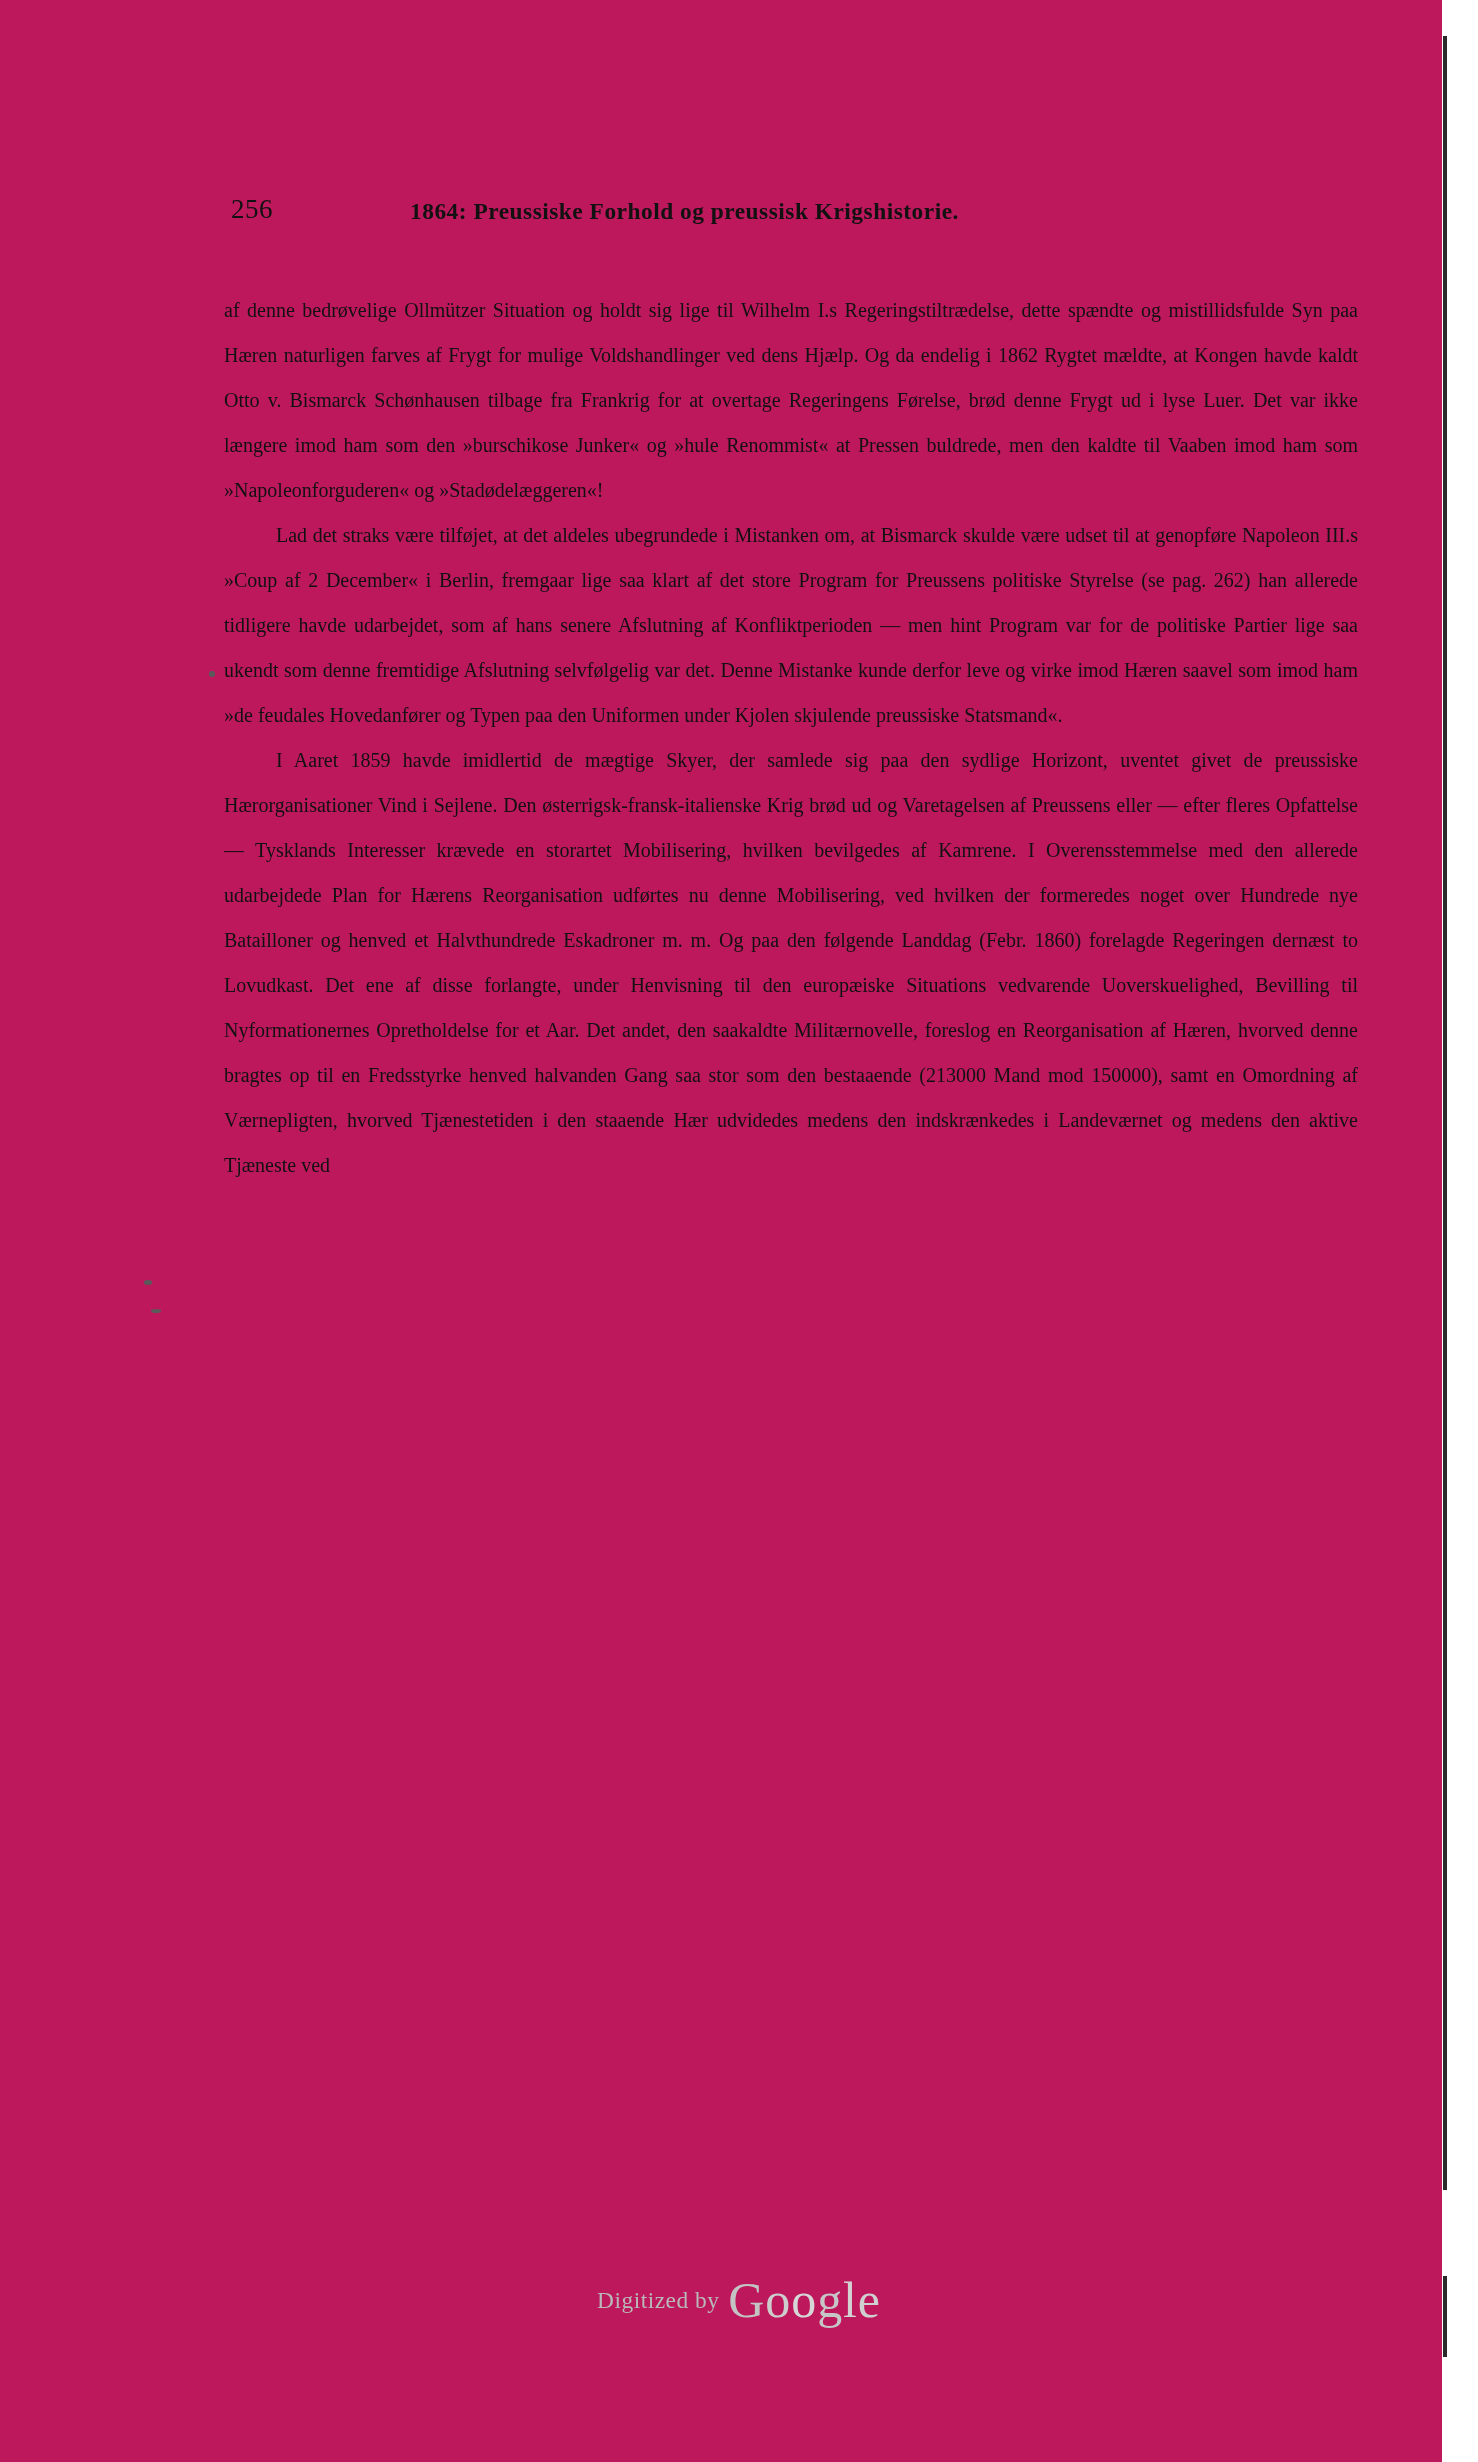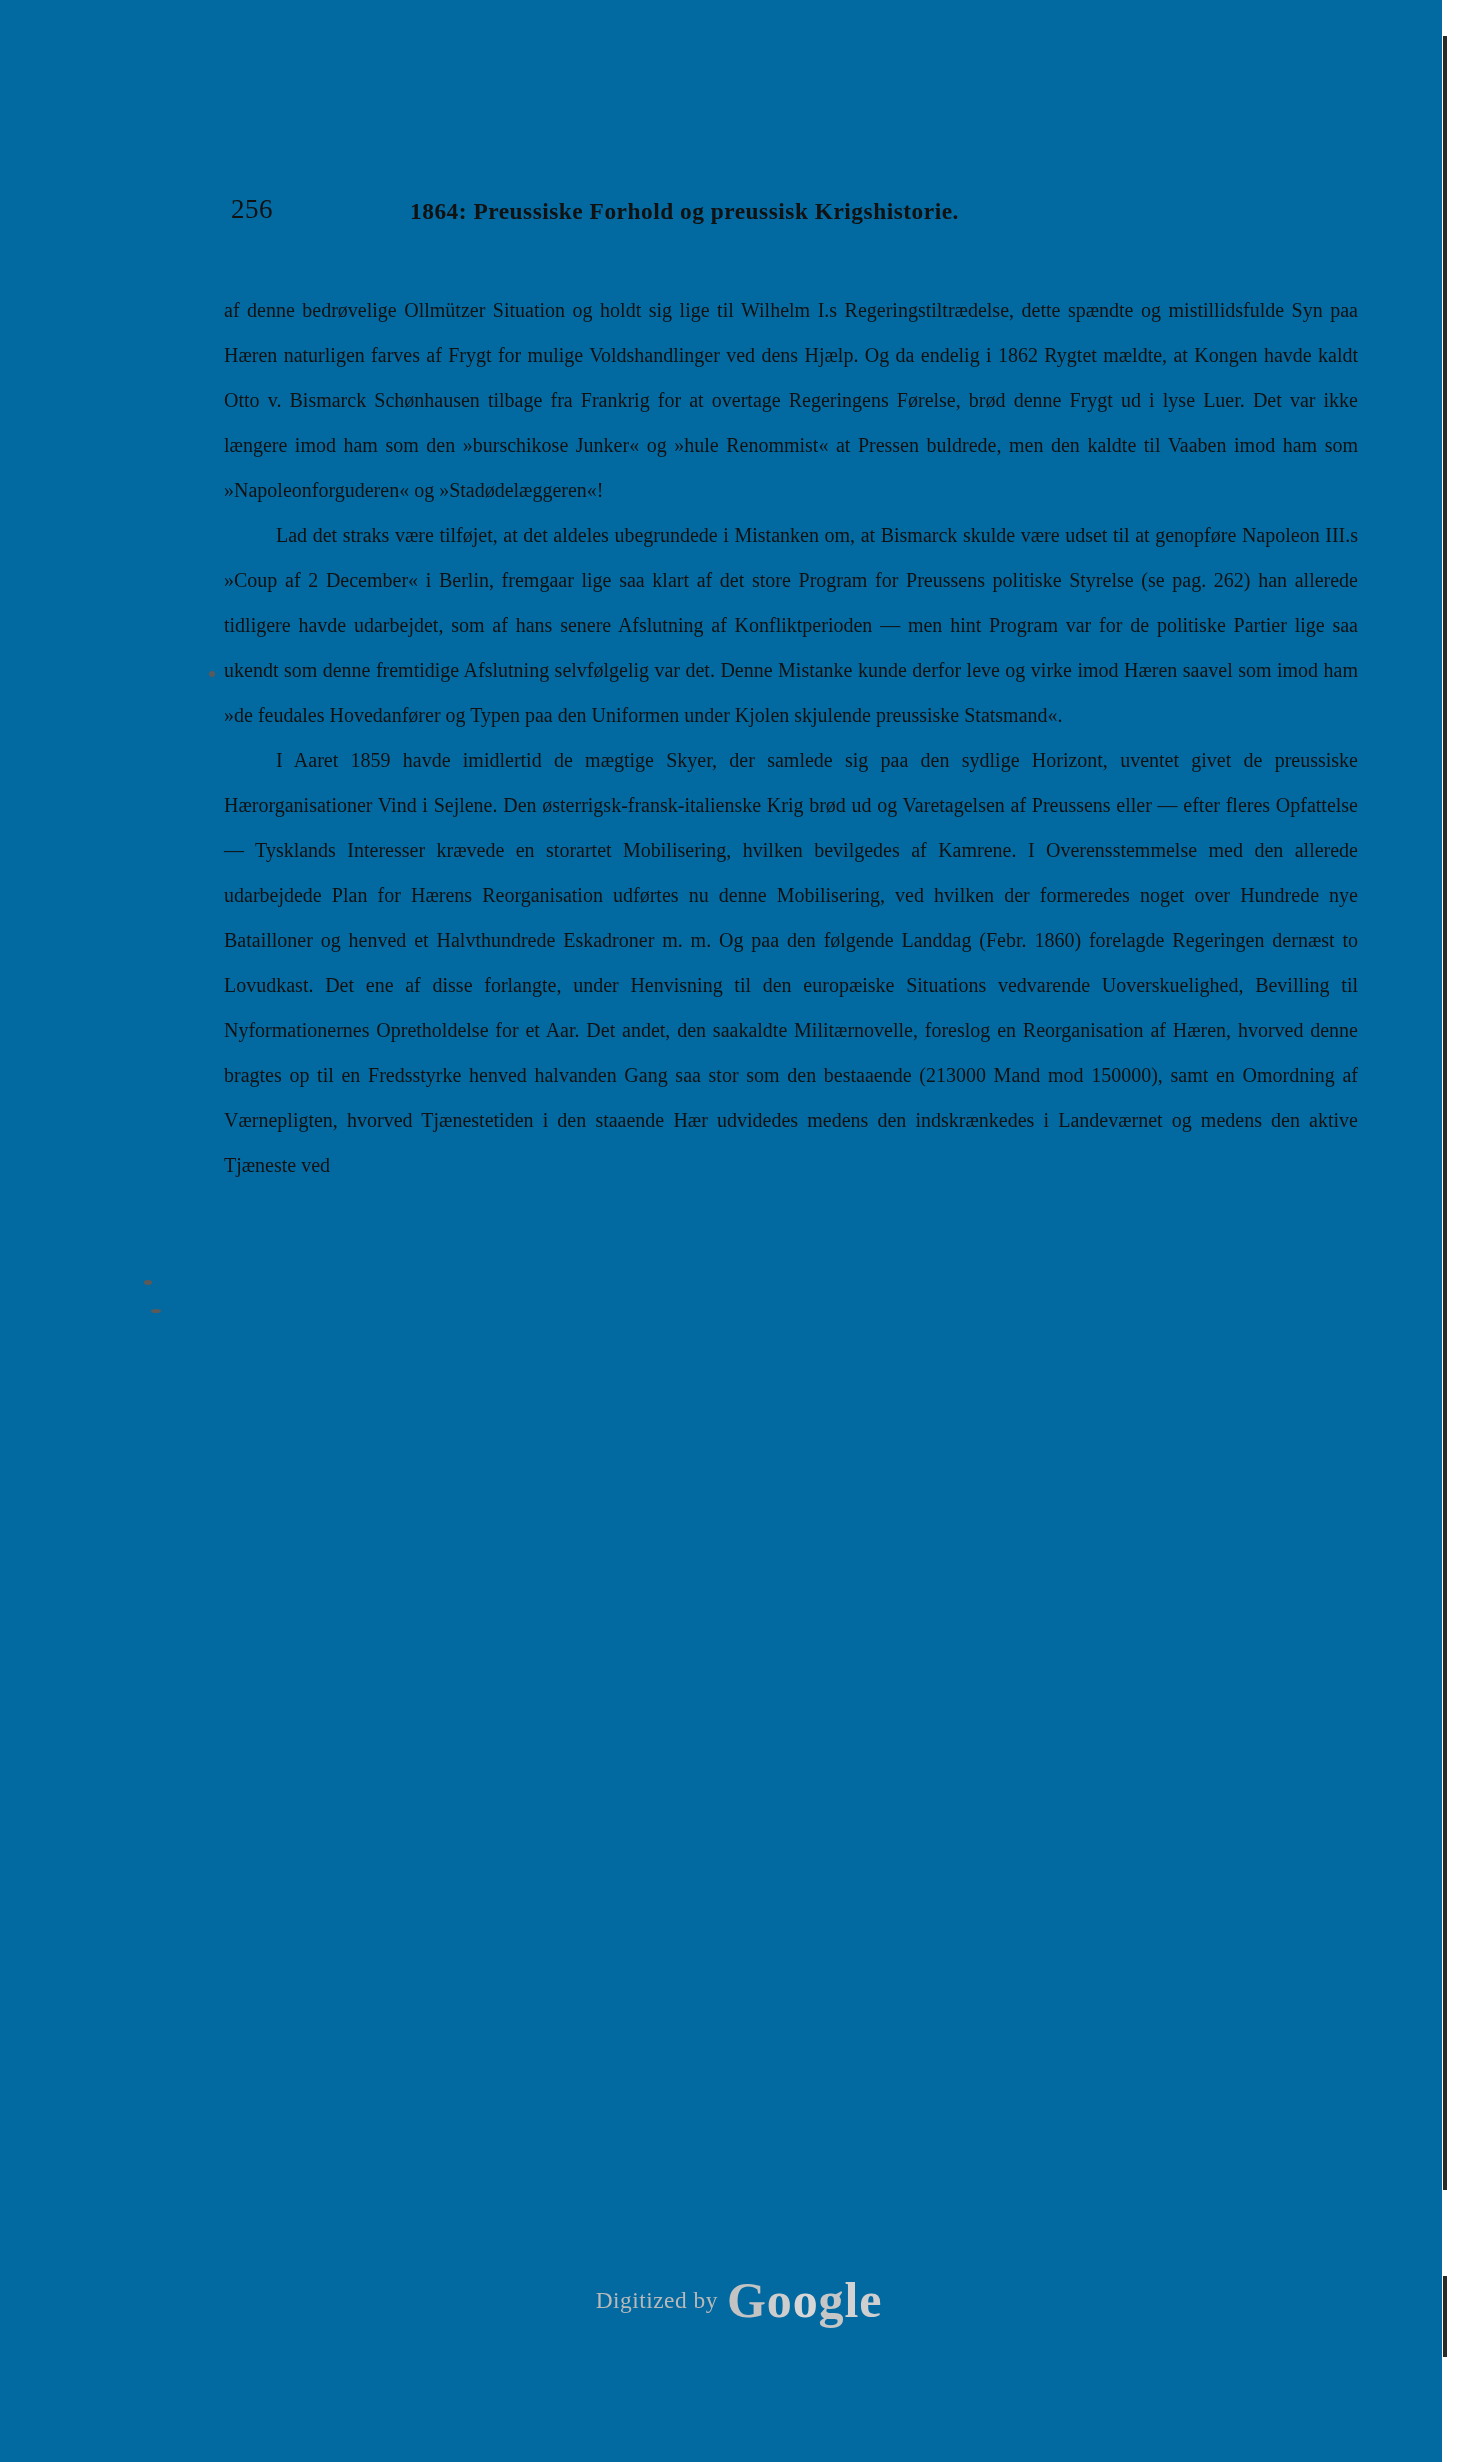--- a/index.html
+++ b/index.html
@@ -13,21 +13,21 @@
     position: relative;
     font-family: "Liberation Serif", serif;
     color: #111111;
     overflow: hidden;
   }
   .page {
     position: absolute;
     top: 0; left: 0;
     width: 1478px;
     height: 2462px;
-    background: #0369a1;
+    background: #be185d;
   }
   
   .scan-edge {
     position: absolute;
     top: 0;
     right: 0;
     width: 36px;
     height: 2462px;
     background: #ffffff;
   }
@@ -98,21 +98,20 @@
     font-size: 23.4px;
     color: #b9b9b9;
     vertical-align: middle;
     letter-spacing: 0.5px;
   }
   .google {
     font-size: 50px;
     letter-spacing: 0.9px;
     vertical-align: middle;
     margin-left: 9px;
-    font-weight: bold;
   }
   .g1 { color: #c3c3c3; }
   .g2 { color: #cdcdcd; }
   .g3 { color: #d6d6d6; }
   .g4 { color: #c6c6c6; }
   .g5 { color: #d2d2d2; }
   .g6 { color: #cfcfcf; }
   .speck {
     position: absolute;
     background: #5a5a5a;

